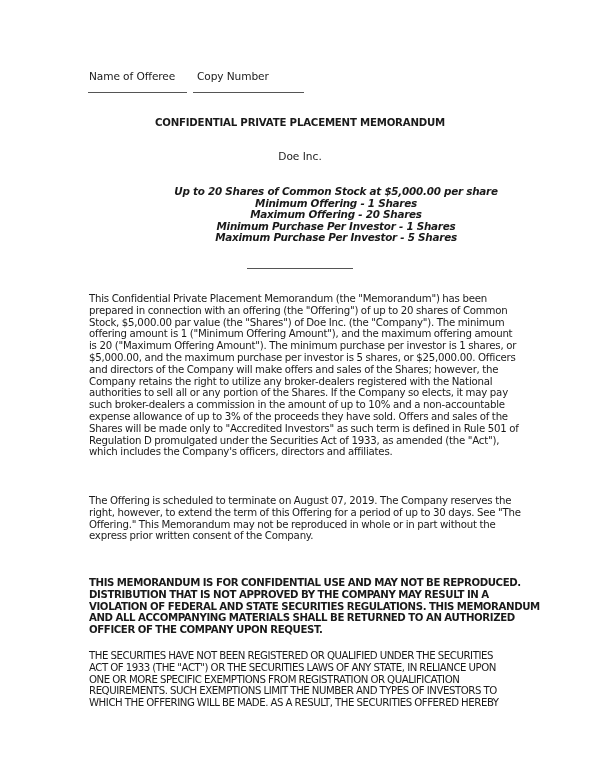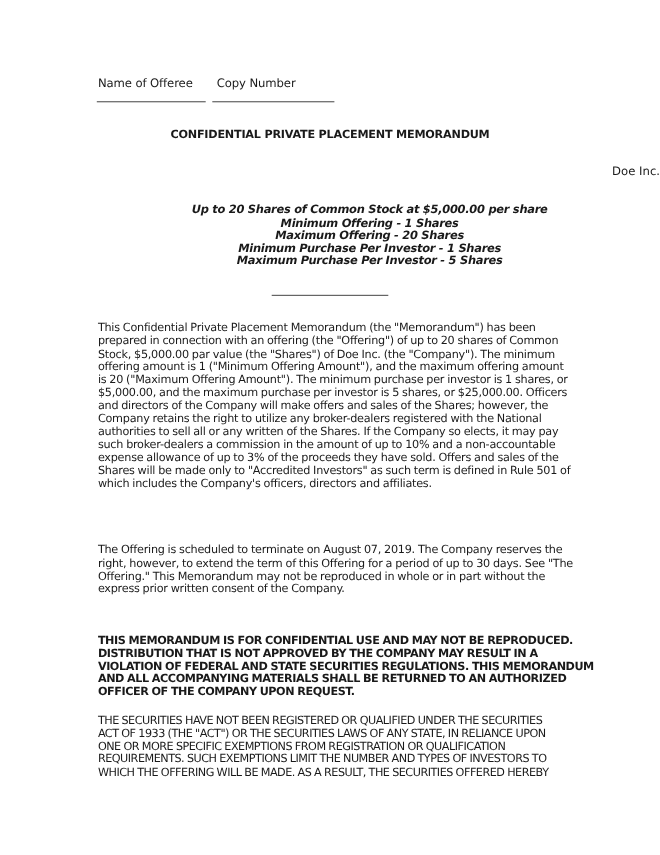--- a/index.html
+++ b/index.html
@@ -10,21 +10,21 @@
   }
   .page { position: absolute; left: 0; top: 0; width: 600px; height: 777px; background: #fff; }
   .offeree-block { position: absolute; left: 88px; top: 69px; display: flex; gap: 6px; }
   .field { display: flex; flex-direction: column; }
   .field-label { font-size: 10.6px; line-height: 14px; padding-left: 1px; white-space: nowrap; letter-spacing: -0.1px; }
   .field-line { margin-top: 9px; height: 0; border-top: 1px solid #555; }
   .f1 .field-line { width: 99px; }
   .f2 .field-line { width: 111px; }
   .f2 .field-label { padding-left: 4px; }
   .title { position: absolute; left: 0; width: 600px; top: 117px; text-align: center; font-weight: bold; font-size: 10.2px; letter-spacing: -0.2px; }
-  .company { position: absolute; left: 0; width: 600px; top: 150px; text-align: right; font-size: 10.6px; }
+  .company { position: absolute; left: 0; width: 600px; top: 150px; text-align: center; font-size: 10.6px; }
   .offering-terms { position: absolute; left: 0; width: 600px; top: 186px; text-align: center; font-weight: bold; font-style: italic; font-size: 10.4px; line-height: 11.6px; letter-spacing: -0.25px; padding-left: 36px; }
   .separator { position: absolute; left: 247px; top: 268px; width: 106px; height: 0; border-top: 1px solid #555; }
   .body-text { position: absolute; left: 89px; width: 432px; font-size: 10.2px; line-height: 11.8px; letter-spacing: -0.22px; word-spacing: -0.3px; }
   .p1 { top: 293px; }
   .p2 { top: 495px; }
   .p3 { top: 554px; }
   .p4 { top: 577px; font-weight: bold; letter-spacing: -0.4px; }
   .p5 { top: 650px; letter-spacing: -0.45px; }
   .p4 .line, .p5 .line { display: block; white-space: nowrap; }
   .p1 .line, .p2 .line, .p3 .line { display: block; white-space: nowrap; }
@@ -60,24 +60,25 @@
 
   <div class="body-text p1">
     <span class="line">This Confidential Private Placement Memorandum (the "Memorandum") has been</span>
     <span class="line">prepared in connection with an offering (the "Offering") of up to 20 shares of Common</span>
     <span class="line">Stock, $5,000.00 par value (the "Shares") of Doe Inc. (the "Company"). The minimum</span>
     <span class="line">offering amount is 1 ("Minimum Offering Amount"), and the maximum offering amount</span>
     <span class="line">is 20 ("Maximum Offering Amount"). The minimum purchase per investor is 1 shares, or</span>
     <span class="line">$5,000.00, and the maximum purchase per investor is 5 shares, or $25,000.00. Officers</span>
     <span class="line">and directors of the Company will make offers and sales of the Shares; however, the</span>
     <span class="line">Company retains the right to utilize any broker-dealers registered with the National</span>
-    <span class="line">authorities to sell all or any written of the Shares. If the Company so elects, it may pay</span>
+    <span class="line">authorities to sell all or any portion of the Shares. If the Company so elects, it may pay</span>
     <span class="line">such broker-dealers a commission in the amount of up to 10% and a non-accountable</span>
     <span class="line">expense allowance of up to 3% of the proceeds they have sold. Offers and sales of the</span>
     <span class="line">Shares will be made only to "Accredited Investors" as such term is defined in Rule 501 of</span>
+    <span class="line">Regulation D promulgated under the Securities Act of 1933, as amended (the "Act"),</span>
     <span class="line">which includes the Company's officers, directors and affiliates.</span>
   </div>
 
   <div class="body-text p2">
     <span class="line">The Offering is scheduled to terminate on August 07, 2019. The Company reserves the</span>
     <span class="line">right, however, to extend the term of this Offering for a period of up to 30 days. See "The</span>
     <span class="line">Offering." This Memorandum may not be reproduced in whole or in part without the</span>
     <span class="line">express prior written consent of the Company.</span>
   </div>
 

